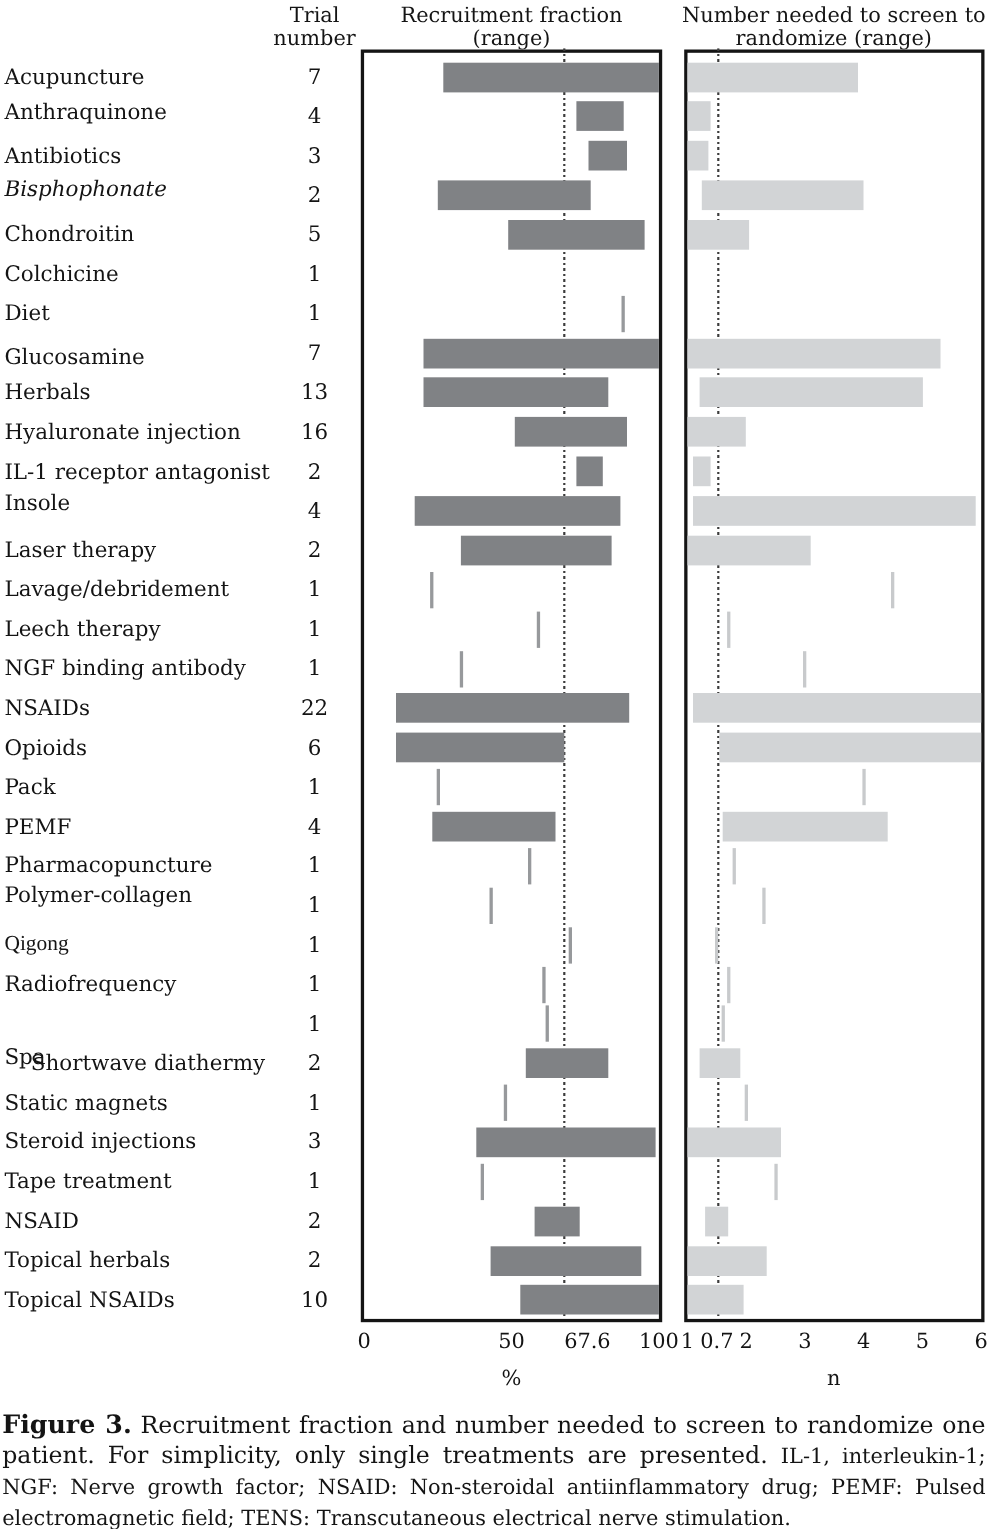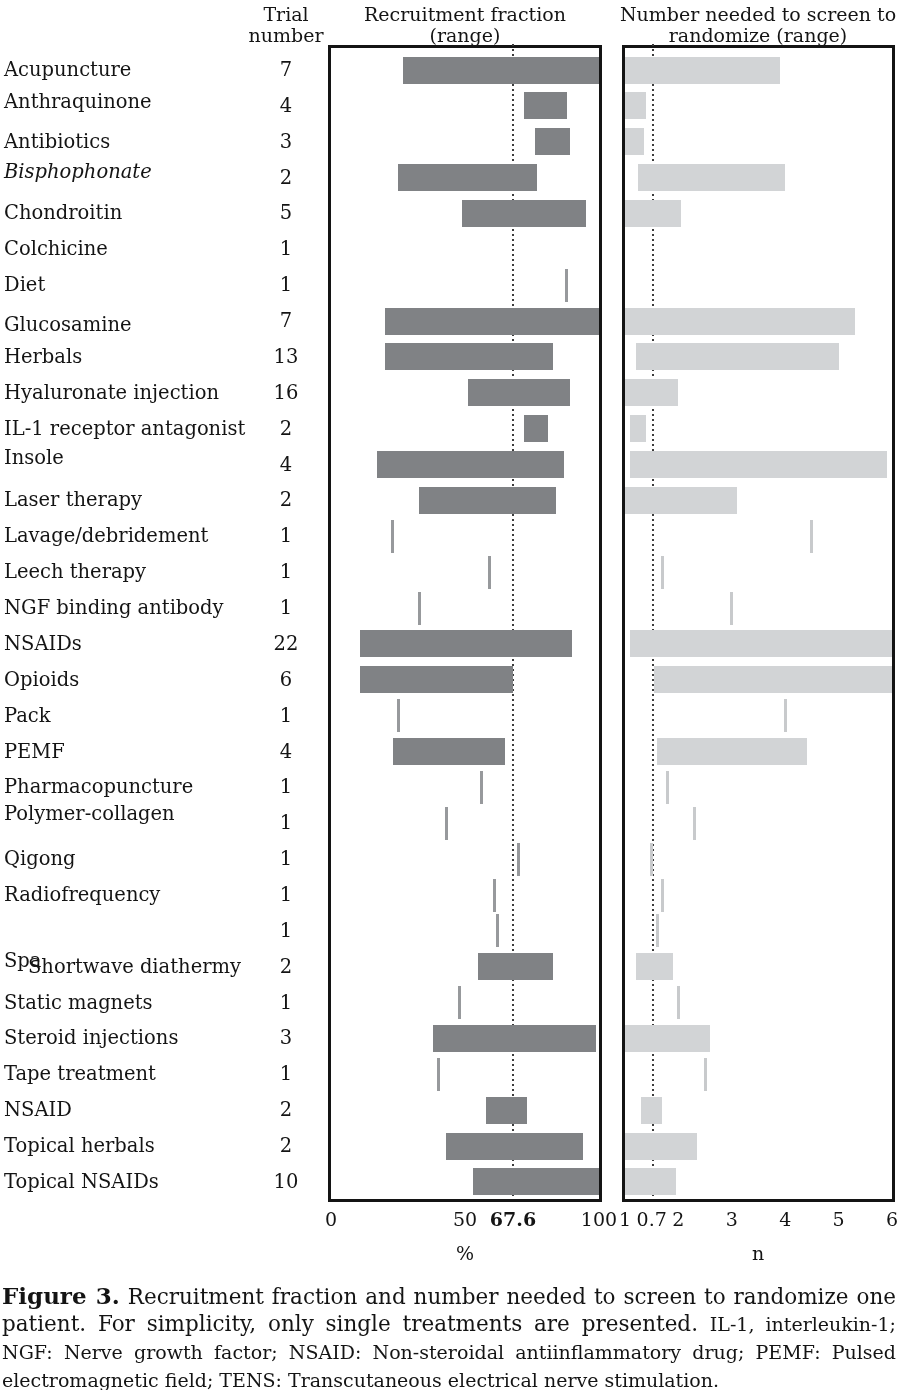--- a/index.html
+++ b/index.html
@@ -54,21 +54,21 @@
     <div class="tlabel" style="top: 487.44px;">Laser therapy</div>
     <div class="tlabel" style="top: 523.31px;">Lavage/debridement</div>
     <div class="tlabel" style="top: 559.18px;">Leech therapy</div>
     <div class="tlabel" style="top: 595.05px;">NGF binding antibody</div>
     <div class="tlabel" style="top: 630.92px;">NSAIDs</div>
     <div class="tlabel" style="top: 666.79px;">Opioids</div>
     <div class="tlabel" style="top: 702.66px;">Pack</div>
     <div class="tlabel" style="top: 738.53px;">PEMF</div>
     <div class="tlabel" style="top: 774.4px;">Pharmacopuncture</div>
     <div class="tlabel" style="top: 801px;">Polymer-collagen</div>
-    <div class="tlabel" style="top: 846.14px;">Qigong</div>
+    <div class="tlabel" style="top: 846.14px; font-family: Liberation Serif, serif;">Qigong</div>
     <div class="tlabel" style="top: 882.01px;">Radiofrequency</div>
     <div class="tlabel" style="top: 954px; margin-left: 24px;">Shortwave diathermy</div>
     <div class="tlabel" style="top: 948px;">Spa</div>
     <div class="tlabel" style="top: 989.62px;">Static magnets</div>
     <div class="tlabel" style="top: 1025.49px;">Steroid injections</div>
     <div class="tlabel" style="top: 1061.36px;">Tape treatment</div>
     <div class="tlabel" style="top: 1097.23px;">NSAID</div>
     <div class="tlabel" style="top: 1133.1px;">Topical herbals</div>
     <div class="tlabel" style="top: 1168.97px;">Topical NSAIDs</div>
   </div>
@@ -176,21 +176,21 @@
       <div class="single nns" style="left: 78.6px; top: 1009.86px;"></div>
       <div class="bar nns" style="left: 16.02px; width: 21.36px; top: 1048.73px;"></div>
       <div class="bar nns" style="left: 0px; width: 72.09px; top: 1084.6px;"></div>
       <div class="bar nns" style="left: 0px; width: 50.73px; top: 1120.47px;"></div>
     </div>
 </div>
 
 <div id="ticks-left">
     <span class="tick" style="left: 331px;">0</span>
     <span class="tick" style="left: 465px;">50</span>
-    <span class="tick" style="left: 513px; font-weight: bold;">67.6</span>
+    <span class="tick" style="left: 534px;">67.6</span>
     <span class="tick" style="left: 599px;">100</span>
   </div>
 <div id="ticks-right">
     <span class="tick" style="left: 625px;">1</span>
     <span class="tick" style="left: 651.7px;">0.7</span>
     <span class="tick" style="left: 678.4px;">2</span>
     <span class="tick" style="left: 731.8px;">3</span>
     <span class="tick" style="left: 785.2px;">4</span>
     <span class="tick" style="left: 838.6px;">5</span>
     <span class="tick" style="left: 892px;">6</span>

